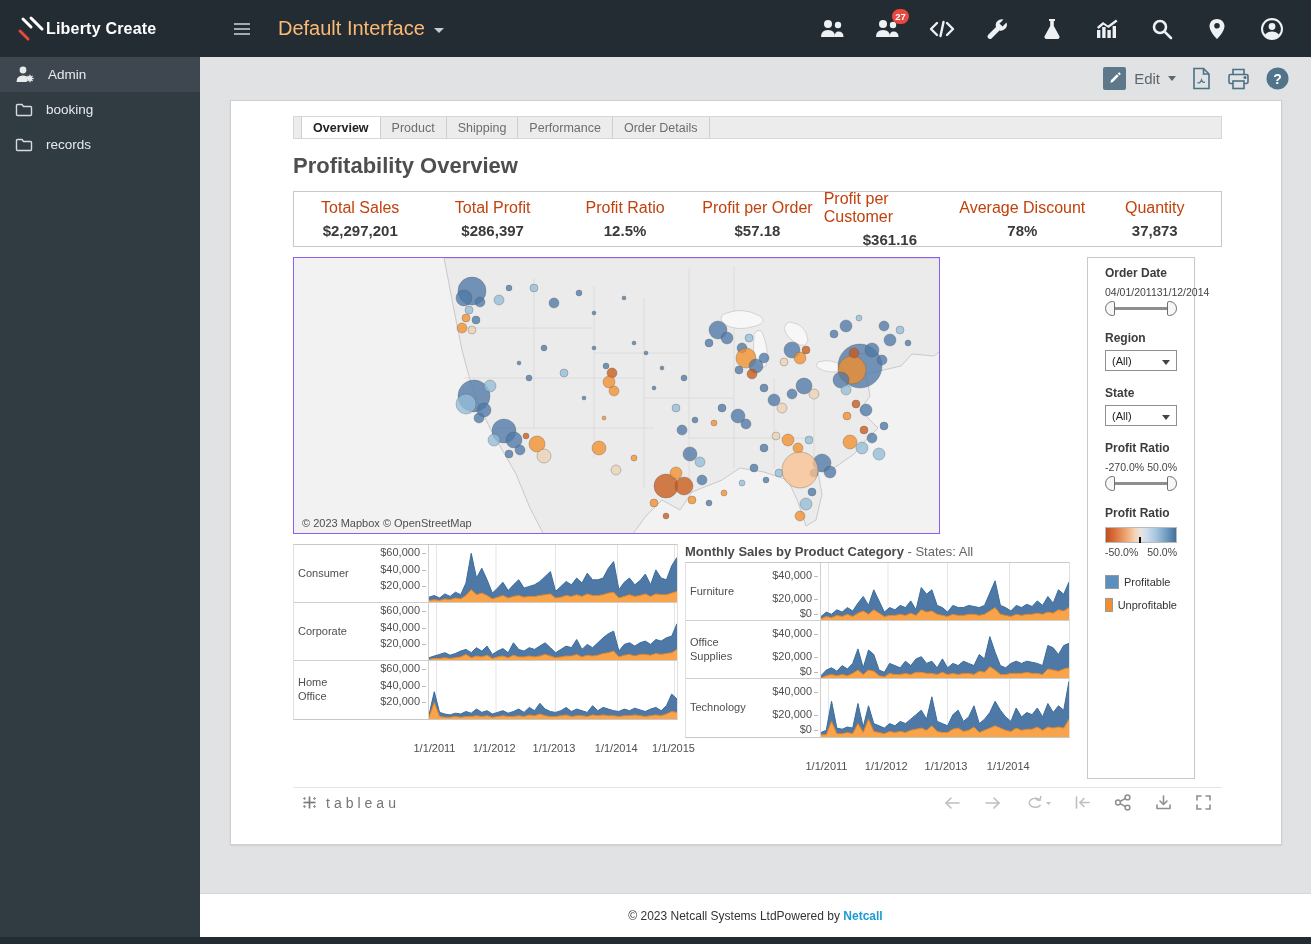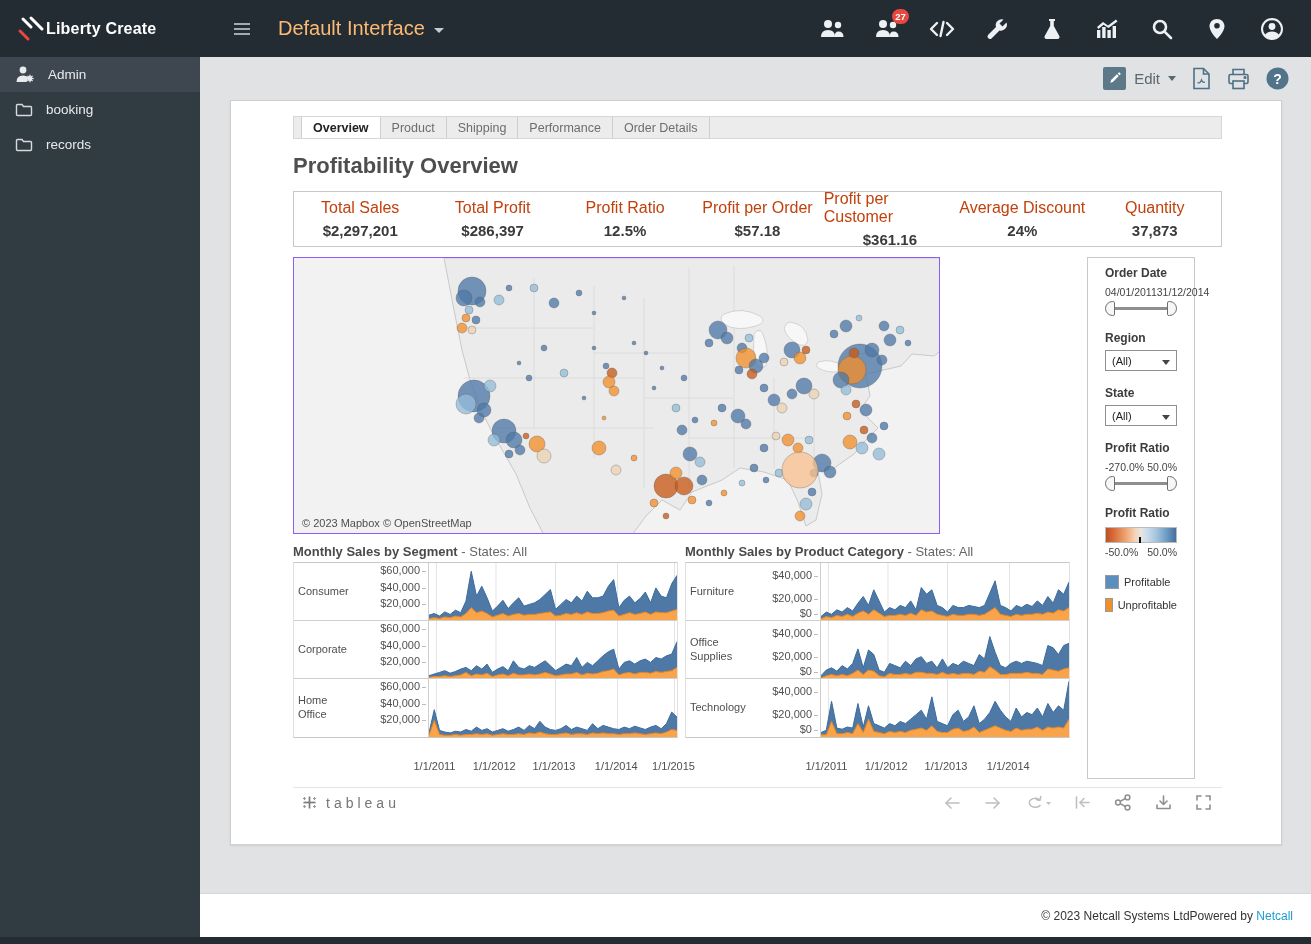--- a/index.html
+++ b/index.html
@@ -92,22 +92,22 @@
   .cp-xlabels span{position:absolute;top:2px;font-size:11px;color:#4f4f4f;transform:translateX(-50%);white-space:nowrap}
   
   .tableau-bar{position:absolute;left:0;top:530px;width:929px;height:30px;border-top:1px solid #e4e4e4;
     display:flex;align-items:center}
   .tabl-logo{display:flex;align-items:center;gap:8px;padding-left:8px}
   .tabl-word{font-size:14px;color:#757575;letter-spacing:4px}
   .tabl-icons{margin-left:auto;display:flex;align-items:center;gap:23px;padding-right:10px}
   .tabl-ic{cursor:pointer;display:flex;align-items:center}
   
   .page-footer{position:absolute;left:200px;bottom:7px;width:1111px;height:44px;background:#fff;border-top:1px solid #d8d8d8;
-    display:flex;align-items:center;justify-content:flex-end;padding:0 18px;font-size:12px;color:#333}
-  .powered a{color:#1d9bd1;font-weight:normal;text-decoration:none;cursor:pointer}
+    display:flex;align-items:center;justify-content:center;padding:0 18px;font-size:12px;color:#333}
+  .powered a{color:#1d9bd1;font-weight:bold;text-decoration:none;cursor:pointer}
   .bottom-strip{position:absolute;left:0;bottom:0;width:1311px;height:7px;background:#232b33}
 </style>
 </head>
 <body>
 
 <div class="navbar">
   <div class="brand">
     <svg width="30" height="30" viewBox="0 0 30 30">
       <line x1="7" y1="5" x2="15" y2="13" stroke="#fff" stroke-width="3" stroke-linecap="round"></line>
       <line x1="15" y1="4" x2="26" y2="15" stroke="#fff" stroke-width="3" stroke-linecap="round"></line>
@@ -287,21 +287,21 @@
         <div class="kpi">
           <span class="kpi-label">Profit per Order</span>
           <span class="kpi-value">$57.18</span>
           </div>
         <div class="kpi">
           <span class="kpi-label">Profit per Customer</span>
           <span class="kpi-value">$361.16</span>
           </div>
         <div class="kpi">
           <span class="kpi-label">Average Discount</span>
-          <span class="kpi-value">24%</span>
+          <span class="kpi-value">78%</span>
           </div>
         <div class="kpi">
           <span class="kpi-label">Quantity</span>
           <span class="kpi-value">37,873</span>
           </div>
       </div>
 
       <div class="content-zone">
 
         <div class="map-panel">
@@ -509,23 +509,20 @@
             <span class="legend-label">Profitable</span>
           </div>
           <div class="legend-row">
             <span class="legend-swatch" id="sw-unprofitable" style="background: rgb(242, 142, 43);"></span>
             <span class="legend-label">Unprofitable</span>
           </div>
         </div>
 
         <div class="charts-row">
           <div class="chart-panel" id="chart-segment">
-            <div class="cp-title">
-              <b>Monthly Sales by Segment</b><span> - States: All</span>
-            </div>
             <div class="cp-grid">
                 <div class="cp-row">
                   <div class="cp-label">Consumer</div>
                   <div class="cp-axis">
                     <span class="ytick" style="top: 1.28571px;">$60,000</span>
                     <span class="ytick" style="top: 17.8571px;">$40,000</span>
                     <span class="ytick" style="top: 34.4286px;">$20,000</span>
                   </div>
                   <div class="cp-plot">
                     <svg width="100%" height="58" viewBox="0 0 249 58" preserveAspectRatio="none">

